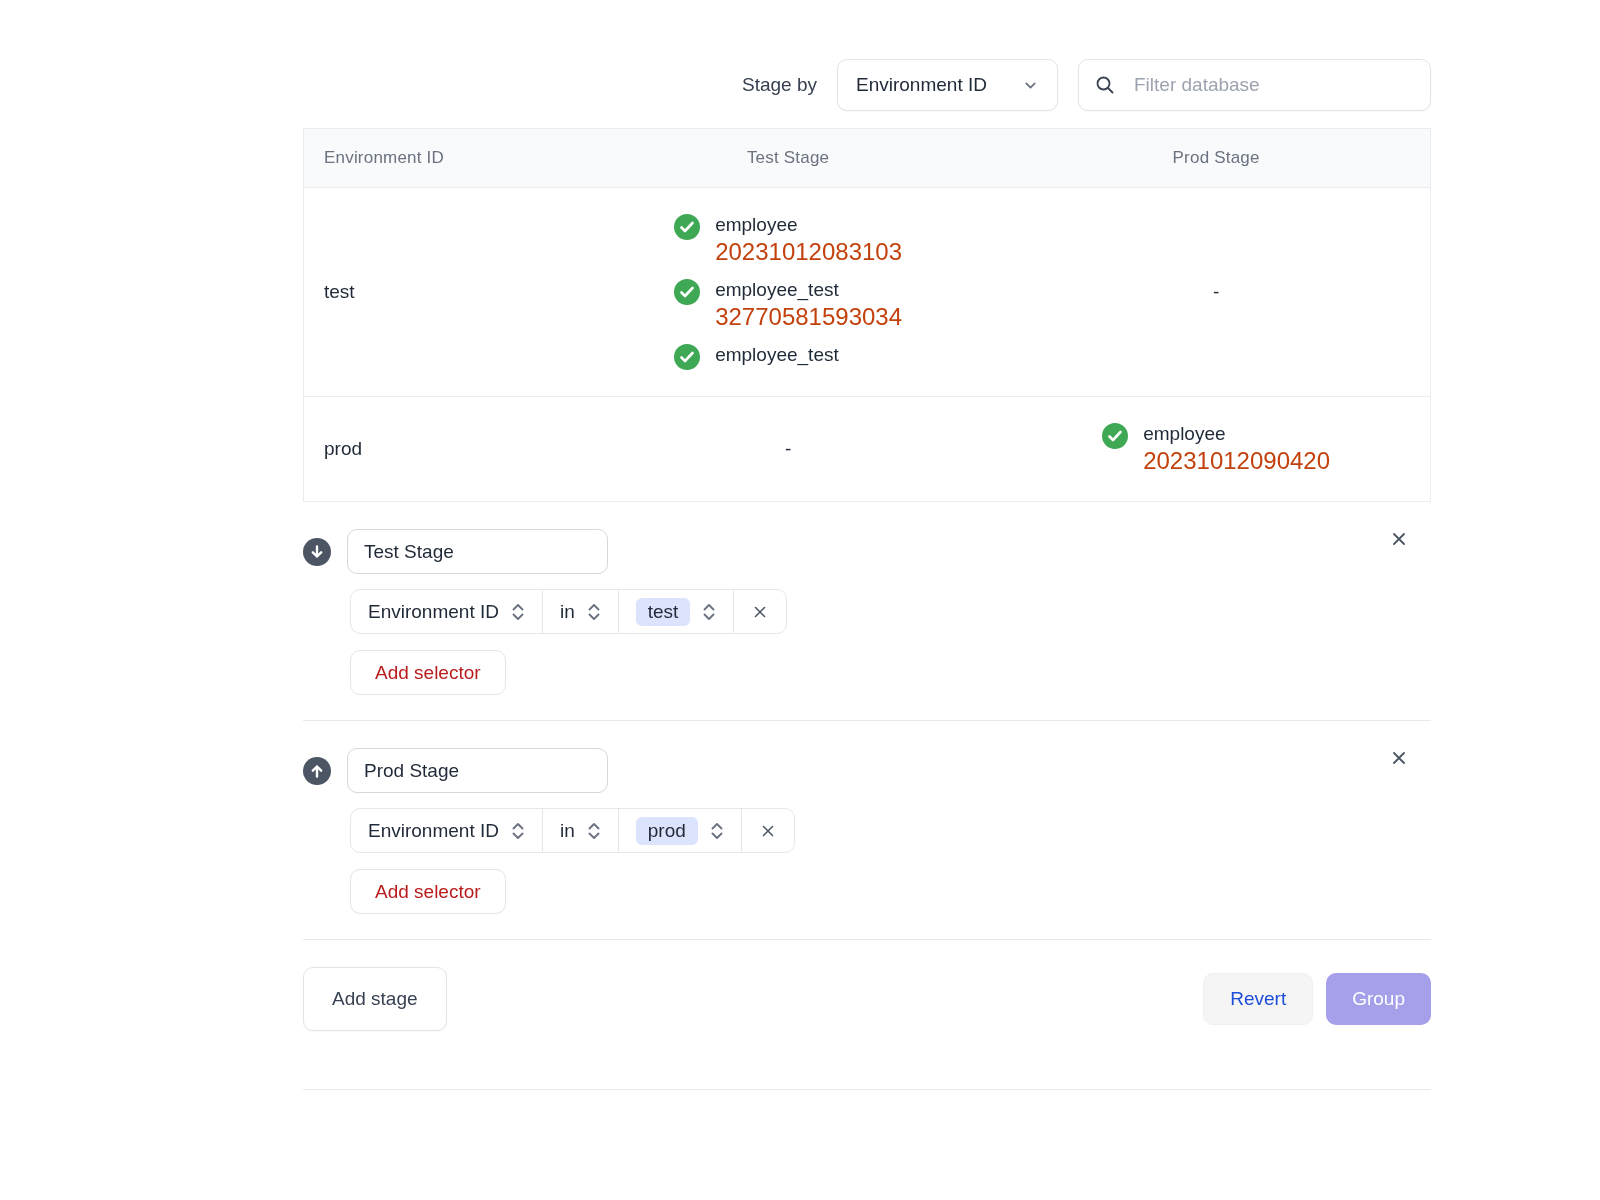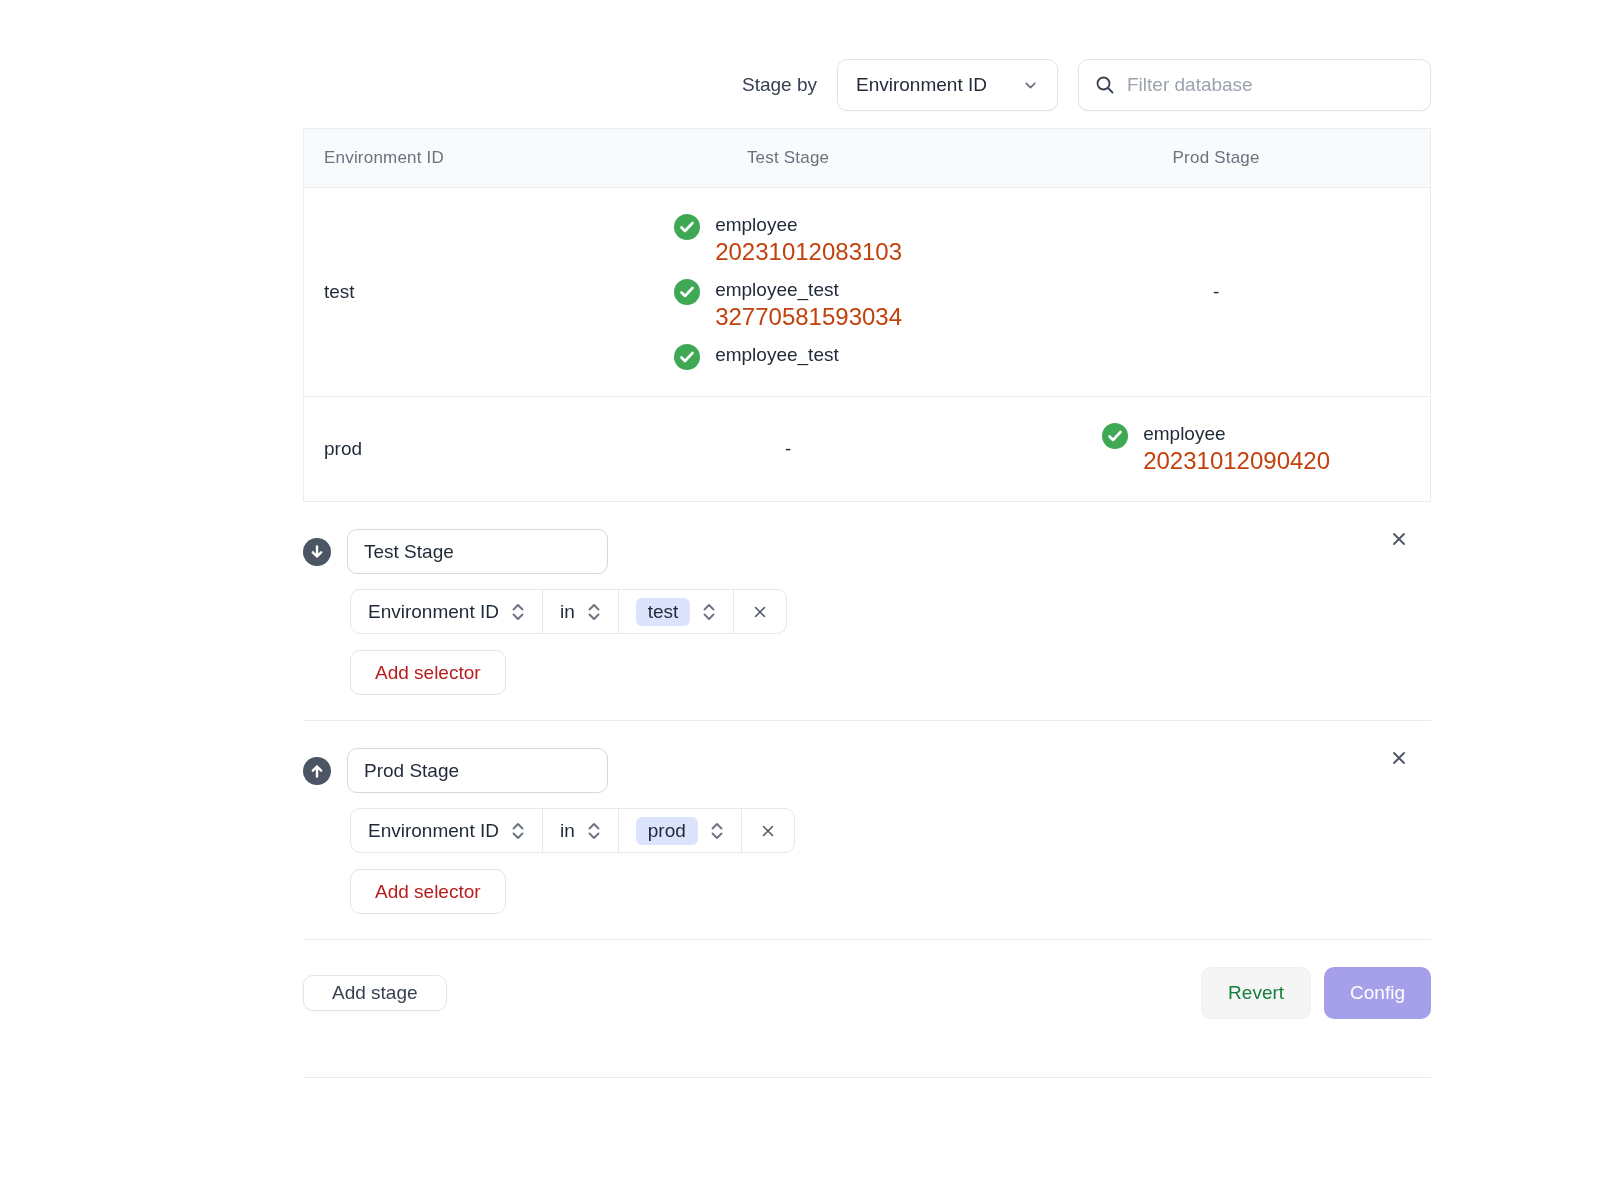--- a/index.html
+++ b/index.html
@@ -18,21 +18,21 @@
   .toolbar { margin-top: 34px; display: flex; justify-content: flex-end; align-items: center; gap: 20px; }
   .group-by-label { font-size: 19px; color: #374151; }
   .select-box {
     width: 221px; height: 52px; border: 1px solid #e2e3e7; border-radius: 10px;
     display: flex; align-items: center; justify-content: space-between;
     padding: 0 18px; font-size: 19px; color: #1f2937; background: #fff; cursor: pointer;
     box-shadow: 0 1px 2px rgba(0,0,0,.03);
   }
   .search-box {
     width: 353px; height: 52px; border: 1px solid #e2e3e7; border-radius: 10px;
-    display: flex; align-items: center; gap: 12px; padding: 0 16px; background: #fff;
+    display: flex; align-items: center; gap: 19px; padding: 0 16px; background: #fff;
     box-shadow: 0 1px 2px rgba(0,0,0,.03);
   }
   .search-box input {
     border: none; outline: none; font-size: 19px; color: #1f2937; flex: 1;
     font-family: "Liberation Sans", sans-serif; background: transparent;
   }
   .search-box input::placeholder { color: #9ca3af; }
 
   
   table.pipeline { margin-top: 17px; width: 100%; border-collapse: collapse; border: 1px solid #ebecef; }
@@ -85,28 +85,28 @@
     margin-left: 47px; margin-top: 16px; height: 45px; padding: 0 24px;
     border: 1px solid #e4e4e7; border-radius: 10px; background: #fff;
     font-size: 19px; color: #b91c1c; cursor: pointer;
     font-family: "Liberation Sans", sans-serif;
   }
   .divider { border: none; border-top: 1px solid #e9eaed; margin-top: 25px; }
 
   
   .footer-row { margin-top: 27px; display: flex; justify-content: space-between; align-items: center; }
   .add-stage-btn {
-    height: 36px; padding: 0 28px; border: 1px solid #e4e4e7; border-radius: 10px;
+    height: 64px; padding: 0 28px; border: 1px solid #e4e4e7; border-radius: 10px;
     background: #fff; font-size: 19px; color: #374151; cursor: pointer;
     font-family: "Liberation Sans", sans-serif; box-shadow: 0 1px 2px rgba(0,0,0,.03);
   }
   .footer-actions { display: flex; gap: 13px; }
   .revert-btn {
     height: 52px; padding: 0 26px; border: 1px solid #f0f0f1; border-radius: 10px;
-    background: #f5f5f6; font-size: 19px; color: #15803d; cursor: default;
+    background: #f5f5f6; font-size: 19px; color: #1d4ed8; cursor: default;
     font-family: "Liberation Sans", sans-serif;
   }
   .update-btn {
     height: 52px; padding: 0 26px; border: none; border-radius: 10px;
     background: #a69fea; font-size: 19px; font-weight: 500; color: #ffffff; cursor: pointer;
     font-family: "Liberation Sans", sans-serif;
   }
   .bottom-divider { border: none; border-top: 1px solid #e9eaed; margin-top: 58px; }
 </style>
 </head>
@@ -328,19 +328,19 @@
     </div>
     <button class="add-btn">Add selector</button>
   </div>
 
   <hr class="divider">
 
   <div class="footer-row">
     <button class="add-stage-btn">Add stage</button>
     <div class="footer-actions">
       <button class="revert-btn" disabled="">Revert</button>
-      <button class="update-btn">Config</button>
+      <button class="update-btn">Group</button>
     </div>
   </div>
 
   <hr class="bottom-divider">
 
 </div>
 
 </body></html>

